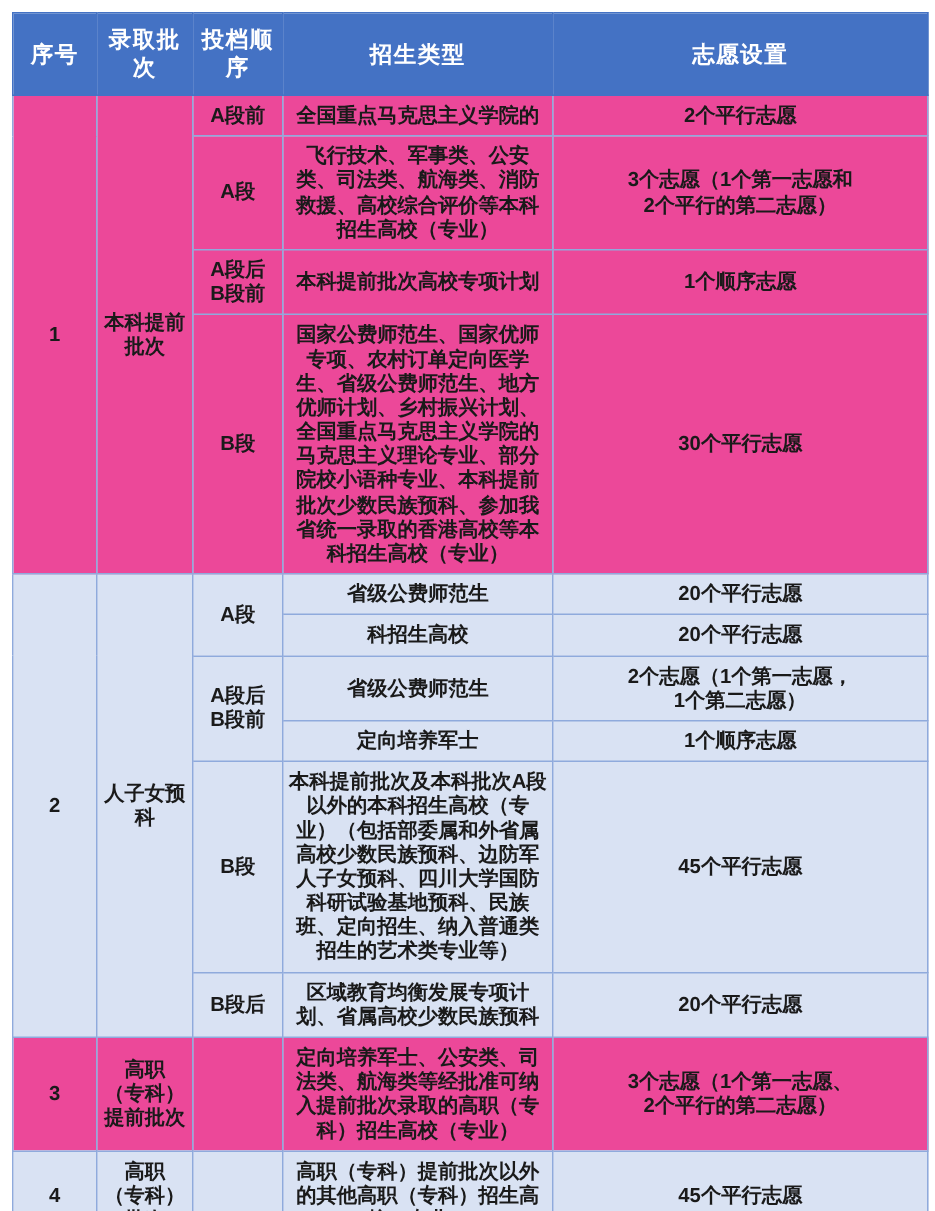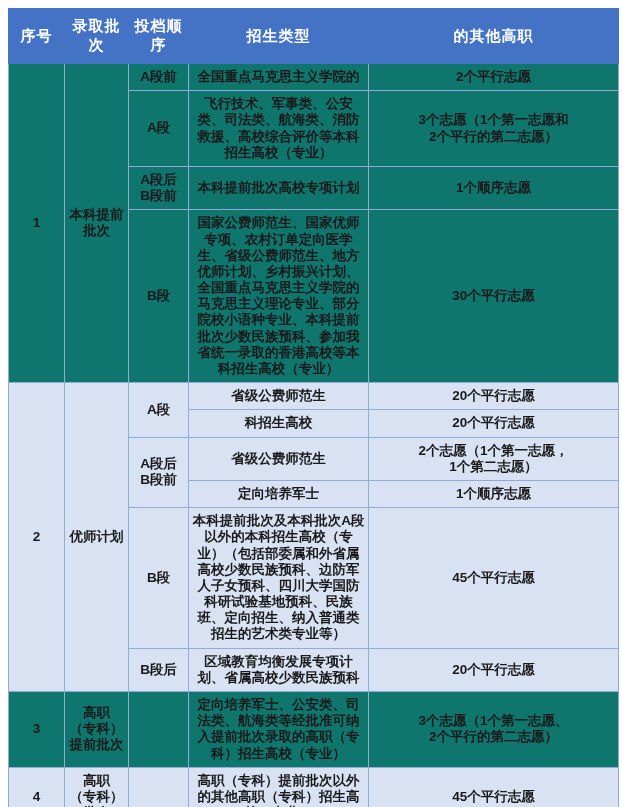--- a/index.html
+++ b/index.html
@@ -41,21 +41,21 @@
   table.batches td {
     border: 1px solid var(--border);
     color: var(--body-text);
     font-size: 13.5px;
     font-weight: 700;
     line-height: 1.2;
     text-align: center;
     vertical-align: middle;
     padding: 5px 2px;
     white-space: pre-line;
-    background: #0f766e;
+    background: #ec4899;
   }
   tbody.shaded td { background: var(--shaded-row-bg); }
 </style>
 </head>
 <body>
 
 <div class="page">
   <table class="batches">
     <colgroup>
       <col style="width:56px">
@@ -63,21 +63,21 @@
       <col style="width:60px">
       <col style="width:180px">
       <col style="width:250px">
     </colgroup>
     <thead>
       <tr>
         <th>序号</th>
         <th>录取批次</th>
         <th>投档顺序</th>
         <th>招生类型</th>
-        <th>的其他高职</th>
+        <th>志愿设置</th>
       </tr>
     </thead>
 
     <tbody>
       <tr>
         <td rowspan="4">1</td>
         <td rowspan="4">本科提前
 批次</td>
         <td>A段前</td>
         <td>全国重点马克思主义学院的</td>
@@ -110,21 +110,21 @@
 批次少数民族预科、参加我
 省统一录取的香港高校等本
 科招生高校（专业）</td>
         <td>30个平行志愿</td>
       </tr>
     </tbody>
 
     <tbody class="shaded">
       <tr>
         <td rowspan="6">2</td>
-        <td rowspan="6">优师计划</td>
+        <td rowspan="6">人子女预科</td>
         <td rowspan="2">A段</td>
         <td>省级公费师范生</td>
         <td>20个平行志愿</td>
       </tr>
       <tr>
         <td>科招生高校</td>
         <td>20个平行志愿</td>
       </tr>
       <tr>
         <td rowspan="2">A段后

